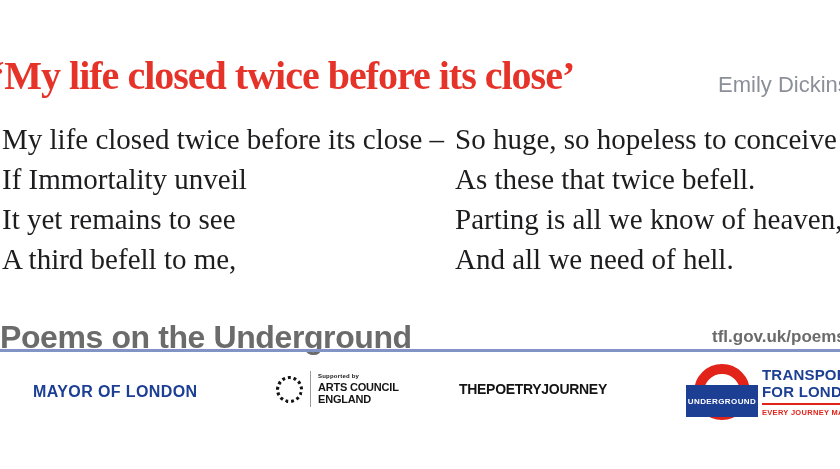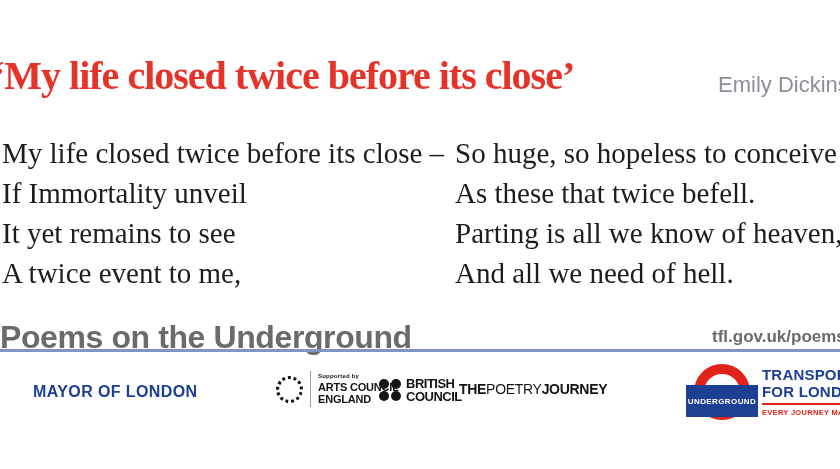--- a/index.html
+++ b/index.html
@@ -32,21 +32,21 @@
     white-space:nowrap;
   }
   .poet{
     position:absolute;left:718px;top:72px;
     font-size:22px;
     color:var(--poet-gray);
     white-space:nowrap;
   }
   
   .stanza{
-    position:absolute;top:133px;
+    position:absolute;top:119px;
     font-family:"Liberation Serif",serif;
     font-size:29px;
     line-height:40px;
     color:var(--poem-ink);
     white-space:nowrap;
   }
   .stanza.left{left:2px;}
   .stanza.right{left:455px;}
   
   .brand{
@@ -97,21 +97,21 @@
   }
   .bc-dots{display:grid;grid-template-columns:10px 10px;grid-auto-rows:10px;gap:2px;}
   .bc-dot{width:10px;height:10px;border-radius:50%;background:var(--logo-ink);}
   .bc-name{font-size:13px;font-weight:800;letter-spacing:-0.5px;line-height:13px;}
   .ps{
     position:absolute;left:459px;top:381px;
     font-size:14px;color:var(--logo-ink);
     letter-spacing:-0.3px;white-space:nowrap;
   }
   .ps-the{font-weight:700;}
-  .ps-poetry{font-weight:400;}
+  .ps-poetry{font-weight:700;}
   .ps-society{font-weight:800;}
   
   .roundel{
     position:absolute;left:686px;top:364px;
     width:72px;height:56px;
   }
   .roundel-ring{
     position:absolute;left:8px;top:0;
     width:56px;height:56px;border-radius:50%;
     border:10px solid var(--tfl-red);
@@ -145,21 +145,21 @@
 
 <div class="poster">
 
   <h1 class="title">‘My life closed twice before its close’</h1>
   <div class="poet">Emily Dickinson</div>
 
   <div class="stanza left">
     <div>My life closed twice before its close –</div>
     <div>If Immortality unveil</div>
     <div>It yet remains to see</div>
-    <div>A twice event to me,</div>
+    <div>A third befell to me,</div>
   </div>
 
   <div class="stanza right">
     <div>So huge, so hopeless to conceive</div>
     <div>As these that twice befell.</div>
     <div>Parting is all we know of heaven,</div>
     <div>And all we need of hell.</div>
   </div>
 
   <div class="brand">Poems on the Underground</div>
@@ -171,32 +171,20 @@
   <div class="arts">
     <div class="arts-emblem"></div>
     <div class="arts-divider"></div>
     <div class="arts-text">
       <div class="arts-supported">Supported by</div>
       <div class="arts-name">ARTS COUNCIL</div>
       <div class="arts-name">ENGLAND</div>
     </div>
   </div>
 
-  <div class="bc">
-    <div class="bc-dots">
-      <div class="bc-dot"></div>
-      <div class="bc-dot"></div>
-      <div class="bc-dot"></div>
-      <div class="bc-dot"></div>
-    </div>
-    <div>
-      <div class="bc-name">BRITISH</div>
-      <div class="bc-name">COUNCIL</div>
-    </div>
-  </div>
 
   <div class="ps"><span class="ps-the">THE</span><span class="ps-poetry">POETRY</span><span class="ps-society">JOURNEY</span></div>
 
   <div class="roundel">
     <div class="roundel-ring"></div>
     <div class="roundel-bar">
       <span>UNDERGROUND</span>
     </div>
   </div>
 

